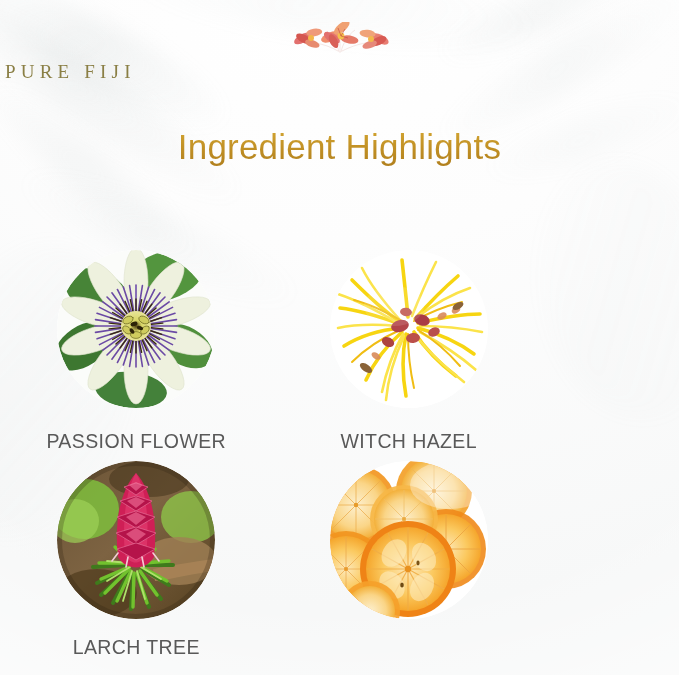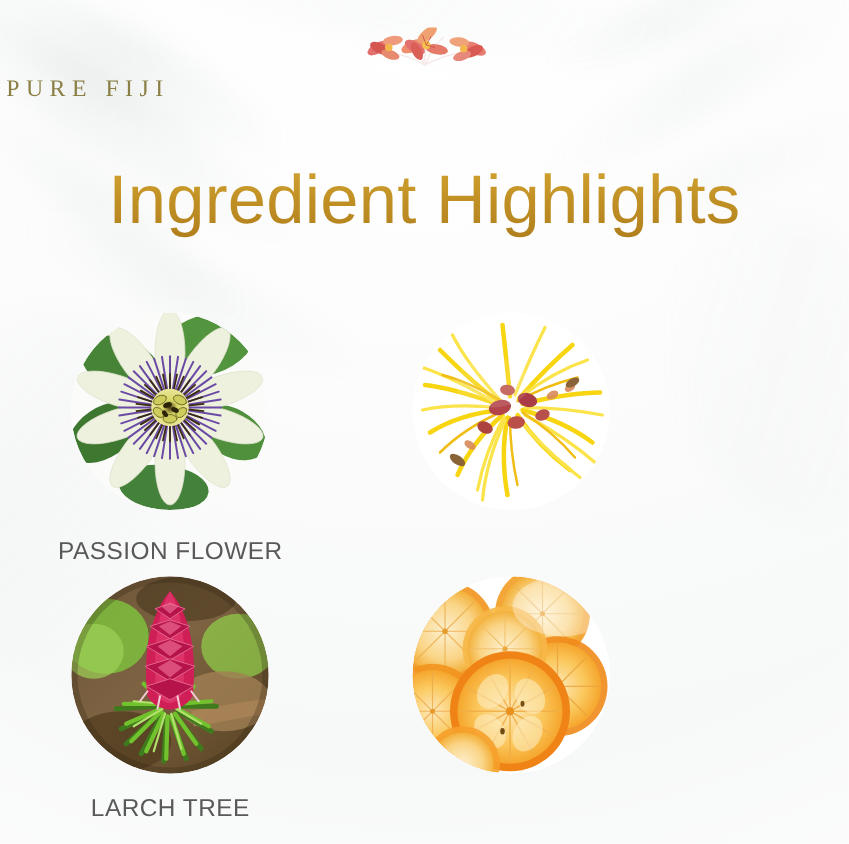--- a/index.html
+++ b/index.html
@@ -52,21 +52,21 @@
     color:#8a7f45;
     margin-top:1px;
     padding-left:5px;
     white-space:nowrap;
   }
 
   
   .headline {
     position:absolute; left:0; right:0; top:127px;
     text-align:center;
-    font-size:55px;
+    font-size:35px;
     font-weight:400;
     letter-spacing:0.2px;
     color:#c2942b;
     background:linear-gradient(180deg,#d4a733 0%,#c08f24 55%,#b07f1d 100%);
     -webkit-background-clip:text;
     background-clip:text;
     -webkit-text-fill-color:transparent;
   }
 
   
@@ -363,20 +363,21 @@
                 <g fill="#8a6338">
                   <ellipse cx="36" cy="118" rx="7" ry="3.6" transform="rotate(34 36 118)"></ellipse>
                   <ellipse cx="128" cy="56" rx="6" ry="3.2" transform="rotate(-30 128 56)"></ellipse>
                 </g>
               </g>
 
               <ellipse cx="64" cy="56" rx="30" ry="20" fill="#ffffff" opacity=".12"></ellipse>
             </g>
           </svg>
         </div>
+        <div class="caption">WITCH HAZEL</div>
       </div>
 
     </div>
 
     <div class="row">
 
       <div class="cell r2">
         <div class="circle">
           <svg viewBox="0 0 158 158">
             <defs>

